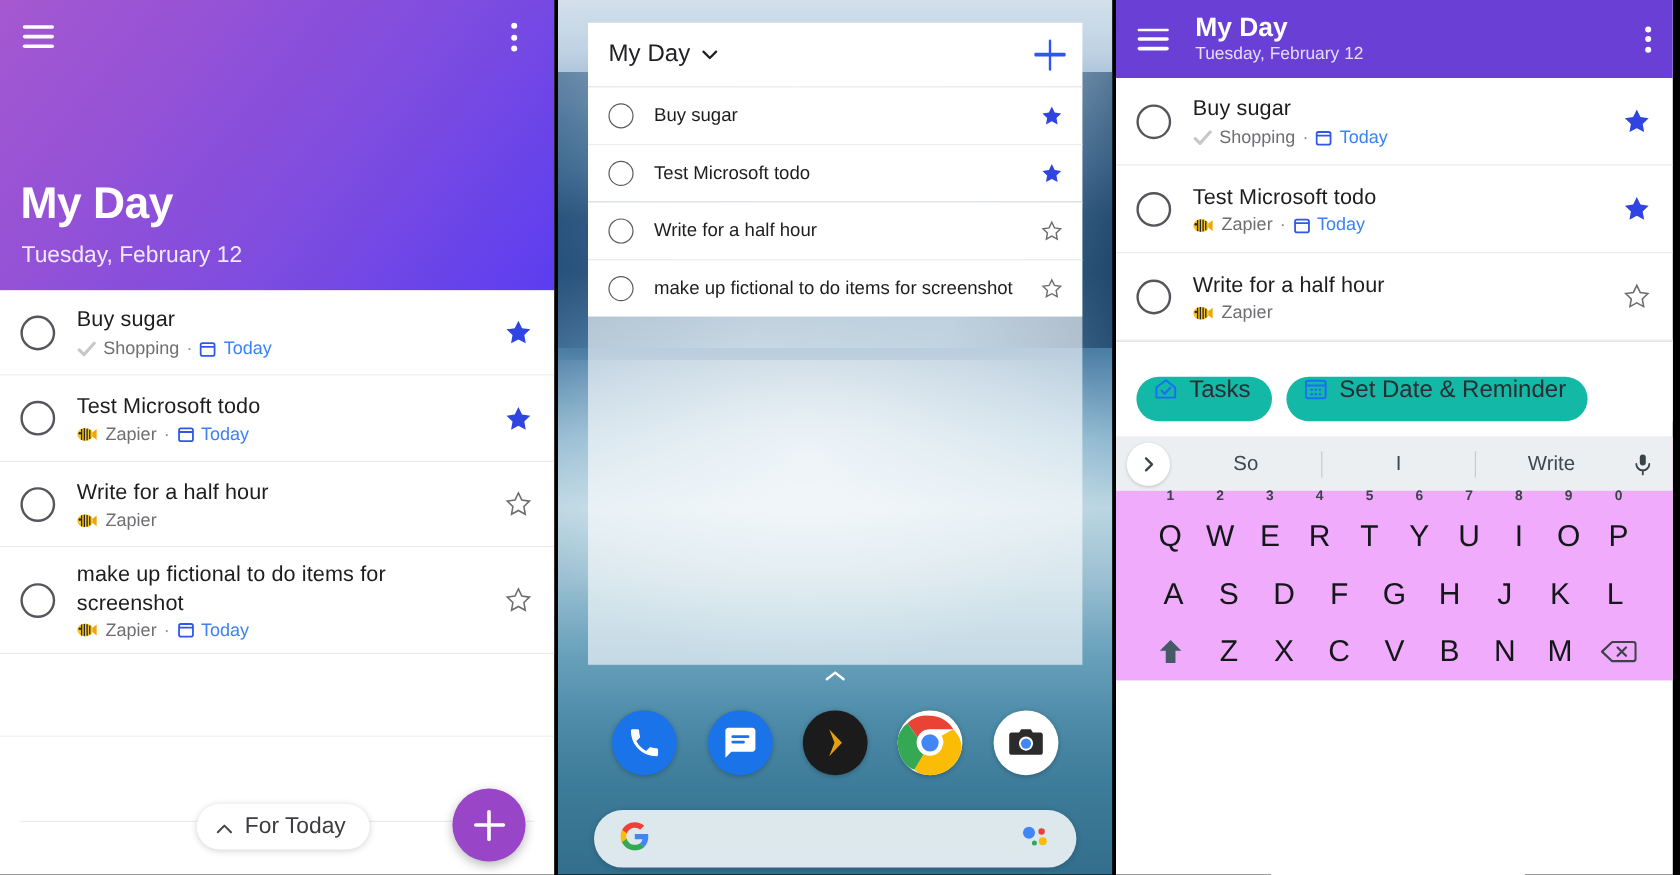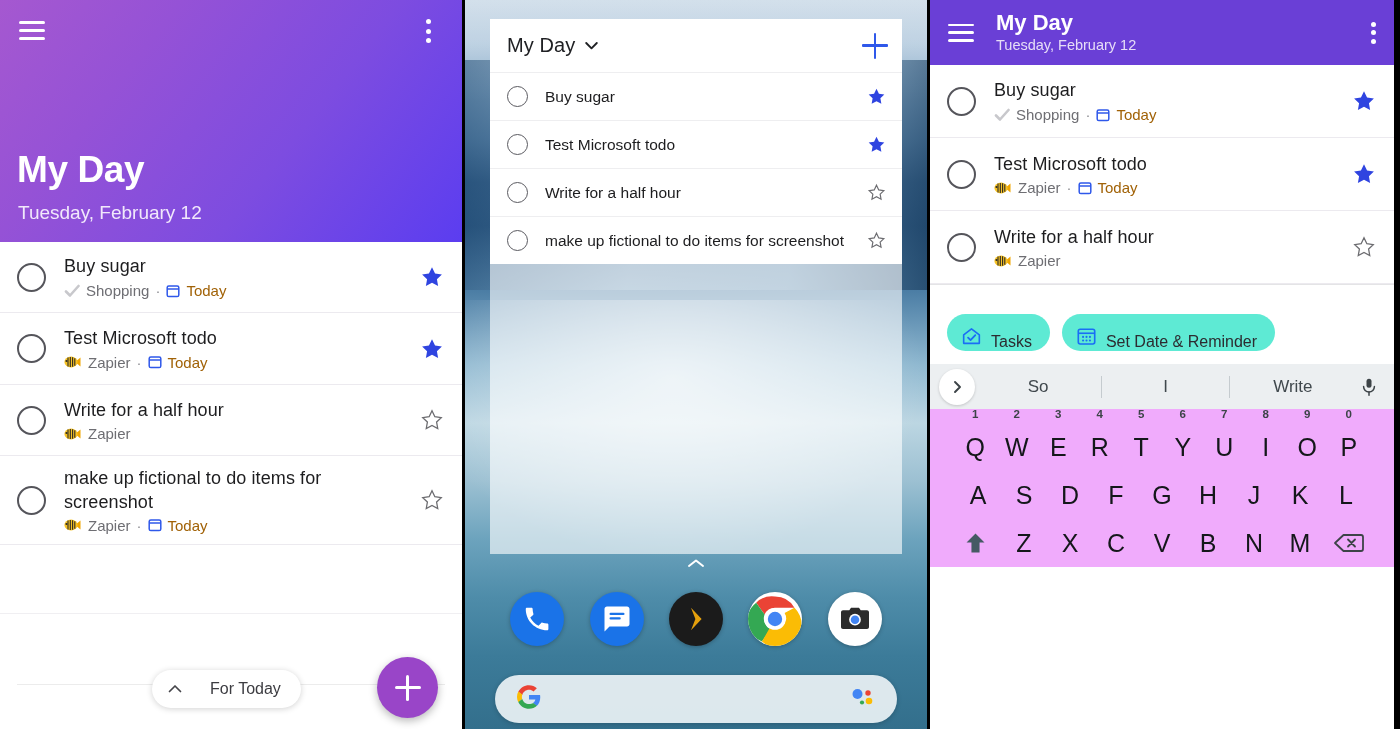--- a/index.html
+++ b/index.html
@@ -27,31 +27,31 @@
      padding:0 18px 0 17px; border-bottom:1px solid #eceaef; background:#fff; }
   .t-h1{ height:71px; } .t-h2{ height:72px; } .t-h3{ height:71px; } .t-h4{ height:89px; }
   .chk{ width:29px; height:29px; border:2px solid #55555b; border-radius:50%;
      flex:0 0 29px; margin-right:18px; cursor:pointer; }
   .t-body{ flex:1; min-width:0; }
   .t-title{ font-size:18px; color:#1d1d1f; line-height:1.28; letter-spacing:.1px; }
   .t-meta{ display:flex; align-items:center; gap:0; margin-top:4px;
      font-size:15px; color:#6e6e73; line-height:1; }
   .t-meta .listname{ color:#6e6e73; }
   .t-dot{ margin:0 6px; color:#8e8e93; }
-  .t-today{ color:#a16207; }
+  .t-today{ color:#3b82f6; }
   .ic-check{ display:inline-block; width:16px; height:16px; margin-right:6px; position:relative; flex:0 0 16px;}
   .ic-check svg{ display:block; }
   .ic-fish{ display:inline-block; width:17px; height:14px; margin-right:7px; flex:0 0 17px; }
   .ic-cal{ display:inline-block; width:14px; height:14px; margin-right:6px; flex:0 0 14px; }
   .star{ flex:0 0 24px; width:24px; height:24px; margin-left:12px; cursor:pointer; }
 
   .p1-bottombar{ position:absolute; left:17px; right:17px; bottom:44px; height:1px; background:#ececec; }
-  .p1-pill{ position:absolute; left:152px; bottom:21px; height:38px; padding:0 20px 0 16px;
-     display:flex; align-items:center; gap:28px; background:#fff; border-radius:19px;
-     box-shadow:0 1px 6px rgba(0,0,0,.18); font-size:16px; color:#3c3c41; cursor:pointer; }
+  .p1-pill{ position:absolute; left:164px; bottom:21px; height:38px; padding:0 20px 0 16px;
+     display:flex; align-items:center; gap:10px; background:#fff; border-radius:19px;
+     box-shadow:0 1px 6px rgba(0,0,0,.18); font-size:19px; color:#3c3c41; cursor:pointer; }
   .chev-up{ width:14px; height:14px; }
   .p1-fab{ position:absolute; right:24px; bottom:11px; width:61px; height:61px; border-radius:50%;
      background:#9945c8; box-shadow:0 3px 9px rgba(0,0,0,.28);
      display:flex; align-items:center; justify-content:center; cursor:pointer; }
   .p1-fab:before, .p1-fab:after{ content:""; position:absolute; background:#fff; border-radius:2px; }
   .p1-fab:before{ width:26px; height:3.4px; }
   .p1-fab:after{ width:3.4px; height:26px; }
 
   
   .panel2{ position:relative; width:468px; height:729px; overflow:hidden;
@@ -119,22 +119,22 @@
   .addbar{ border-top:1px solid #e4e4e6; padding:13px 16px 0 17px; background:#fff; }
   .addrow{ display:flex; align-items:center; }
   .addchk{ width:29px; height:29px; border:2px solid #bfbfc4; border-radius:50%;
      flex:0 0 29px; margin-right:18px; }
   .addinput{ flex:1; font-size:18px; color:#a0a0a6; position:relative; }
   .caret{ display:inline-block; width:1.5px; height:22px; background:#3a3a3e;
      vertical-align:-5px; margin-right:1px; }
   .sendbtn{ width:34px; height:34px; border-radius:7px; background:#c9c9cc;
      display:flex; align-items:center; justify-content:center; cursor:pointer; flex:0 0 34px; }
   .chiprow{ display:flex; gap:12px; margin:16px 0 13px 0; }
-  .chip{ height:37px; border-radius:19px; background:#5eead4; display:flex; align-items:flex-end;
-     gap:9px; padding:0 18px 0 14px; font-size:16px; color:#2c2c31; cursor:pointer; }
+  .chip{ height:37px; border-radius:19px; background:#14b8a6; display:flex; align-items:flex-start;
+     gap:9px; padding:0 18px 0 14px; font-size:20px; color:#2c2c31; cursor:pointer; }
 
   
   .kb{ background:#f0abfc; }
   .sugg{ height:45px; background:#eceff1; display:flex; align-items:center;
      padding:0 12px 0 9px; position:relative; }
   .sugg-exp{ width:36px; height:36px; border-radius:50%; background:#fff;
      display:flex; align-items:center; justify-content:center; cursor:pointer;
      box-shadow:0 1px 3px rgba(0,0,0,.18); flex:0 0 36px; }
   .sugg-w{ flex:1; text-align:center; font-size:17px; color:#40484d; cursor:pointer; }
   .sugg-div{ width:1px; height:22px; background:#c5cbcf; }

